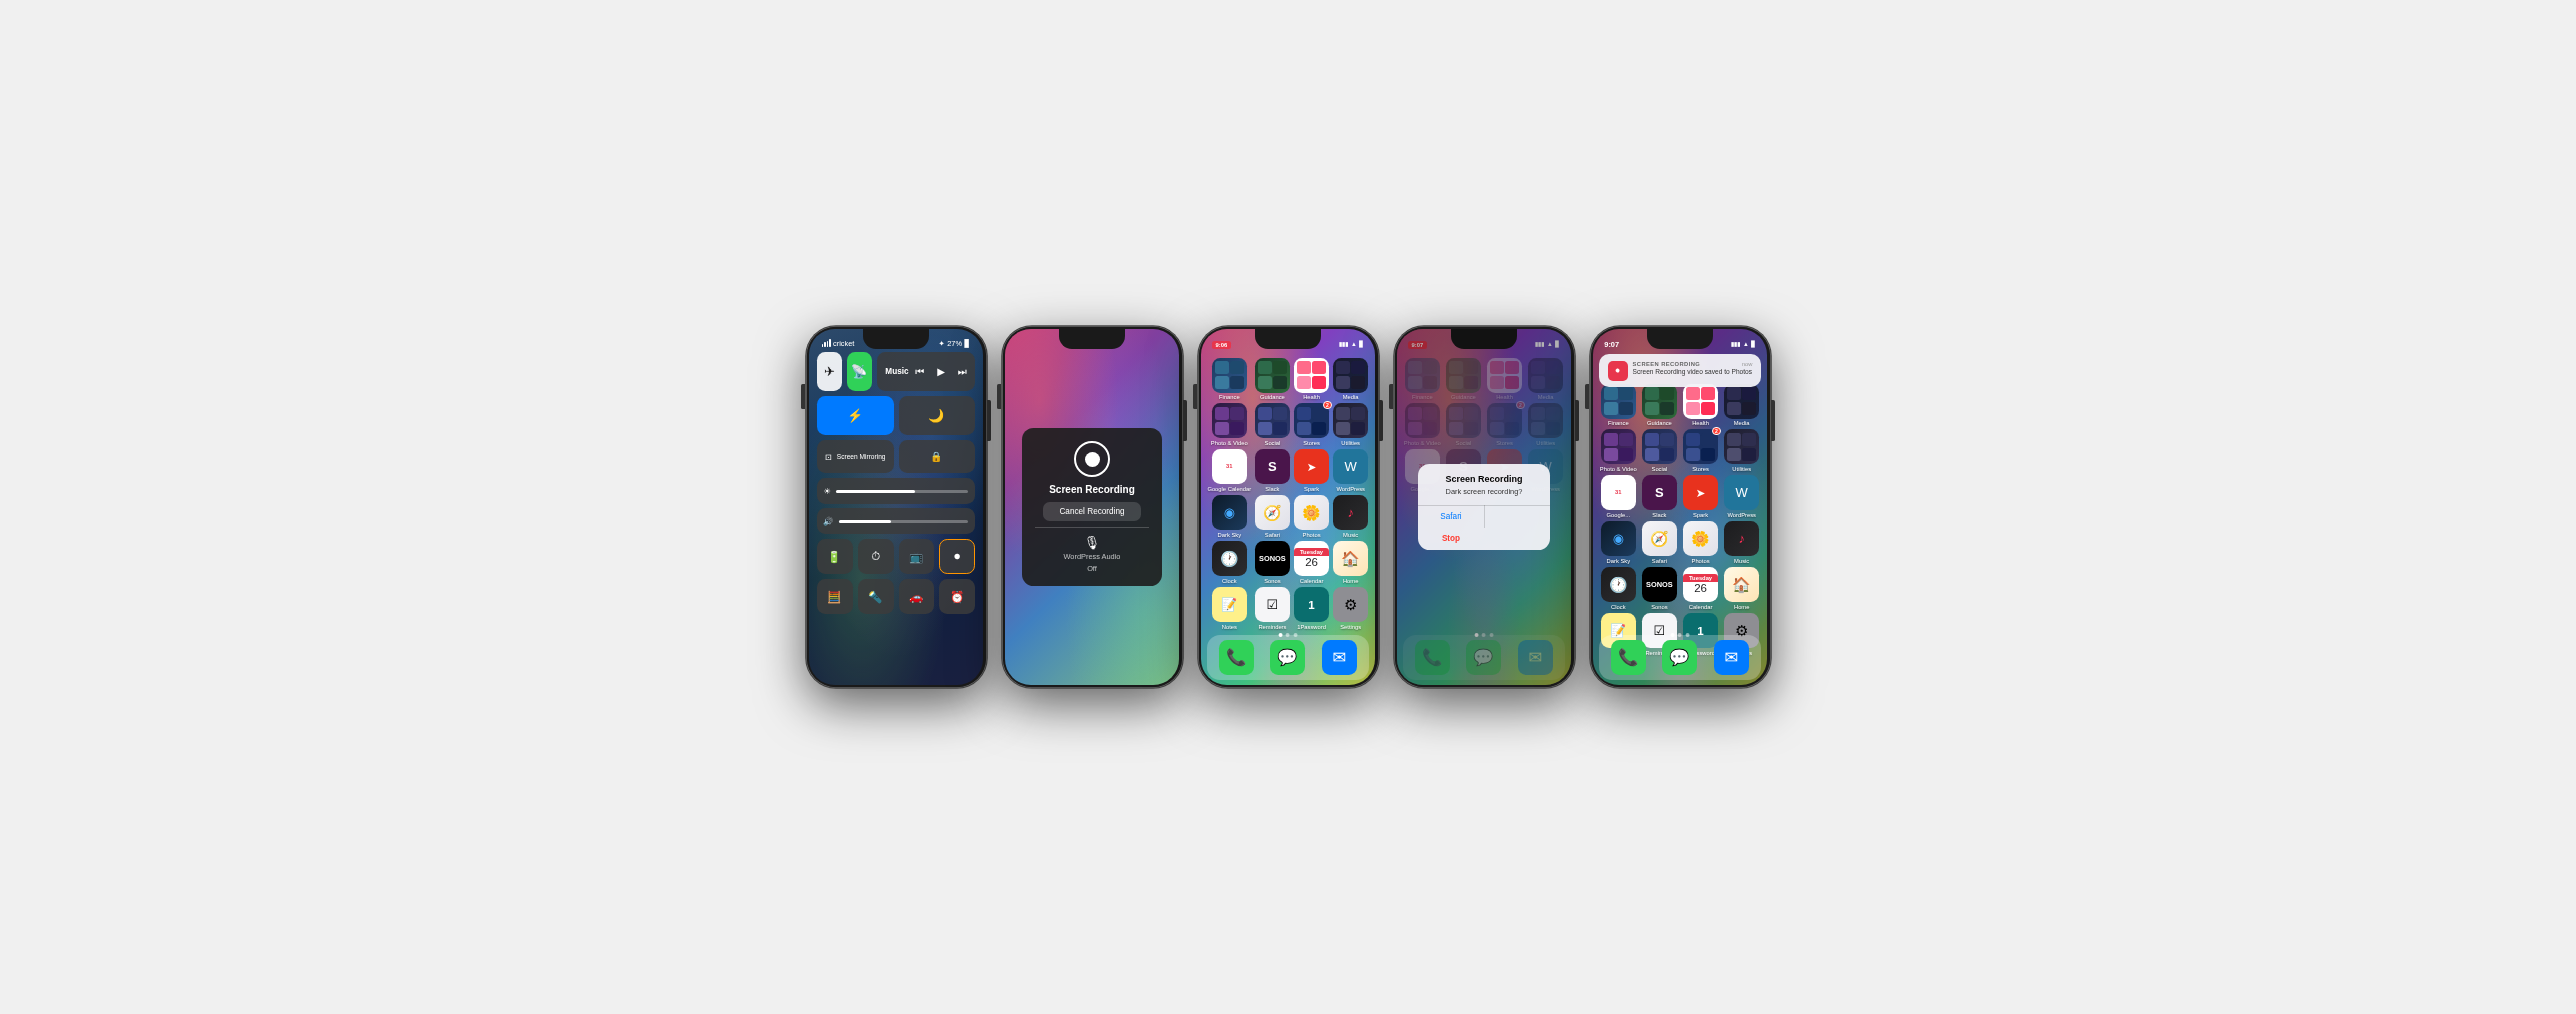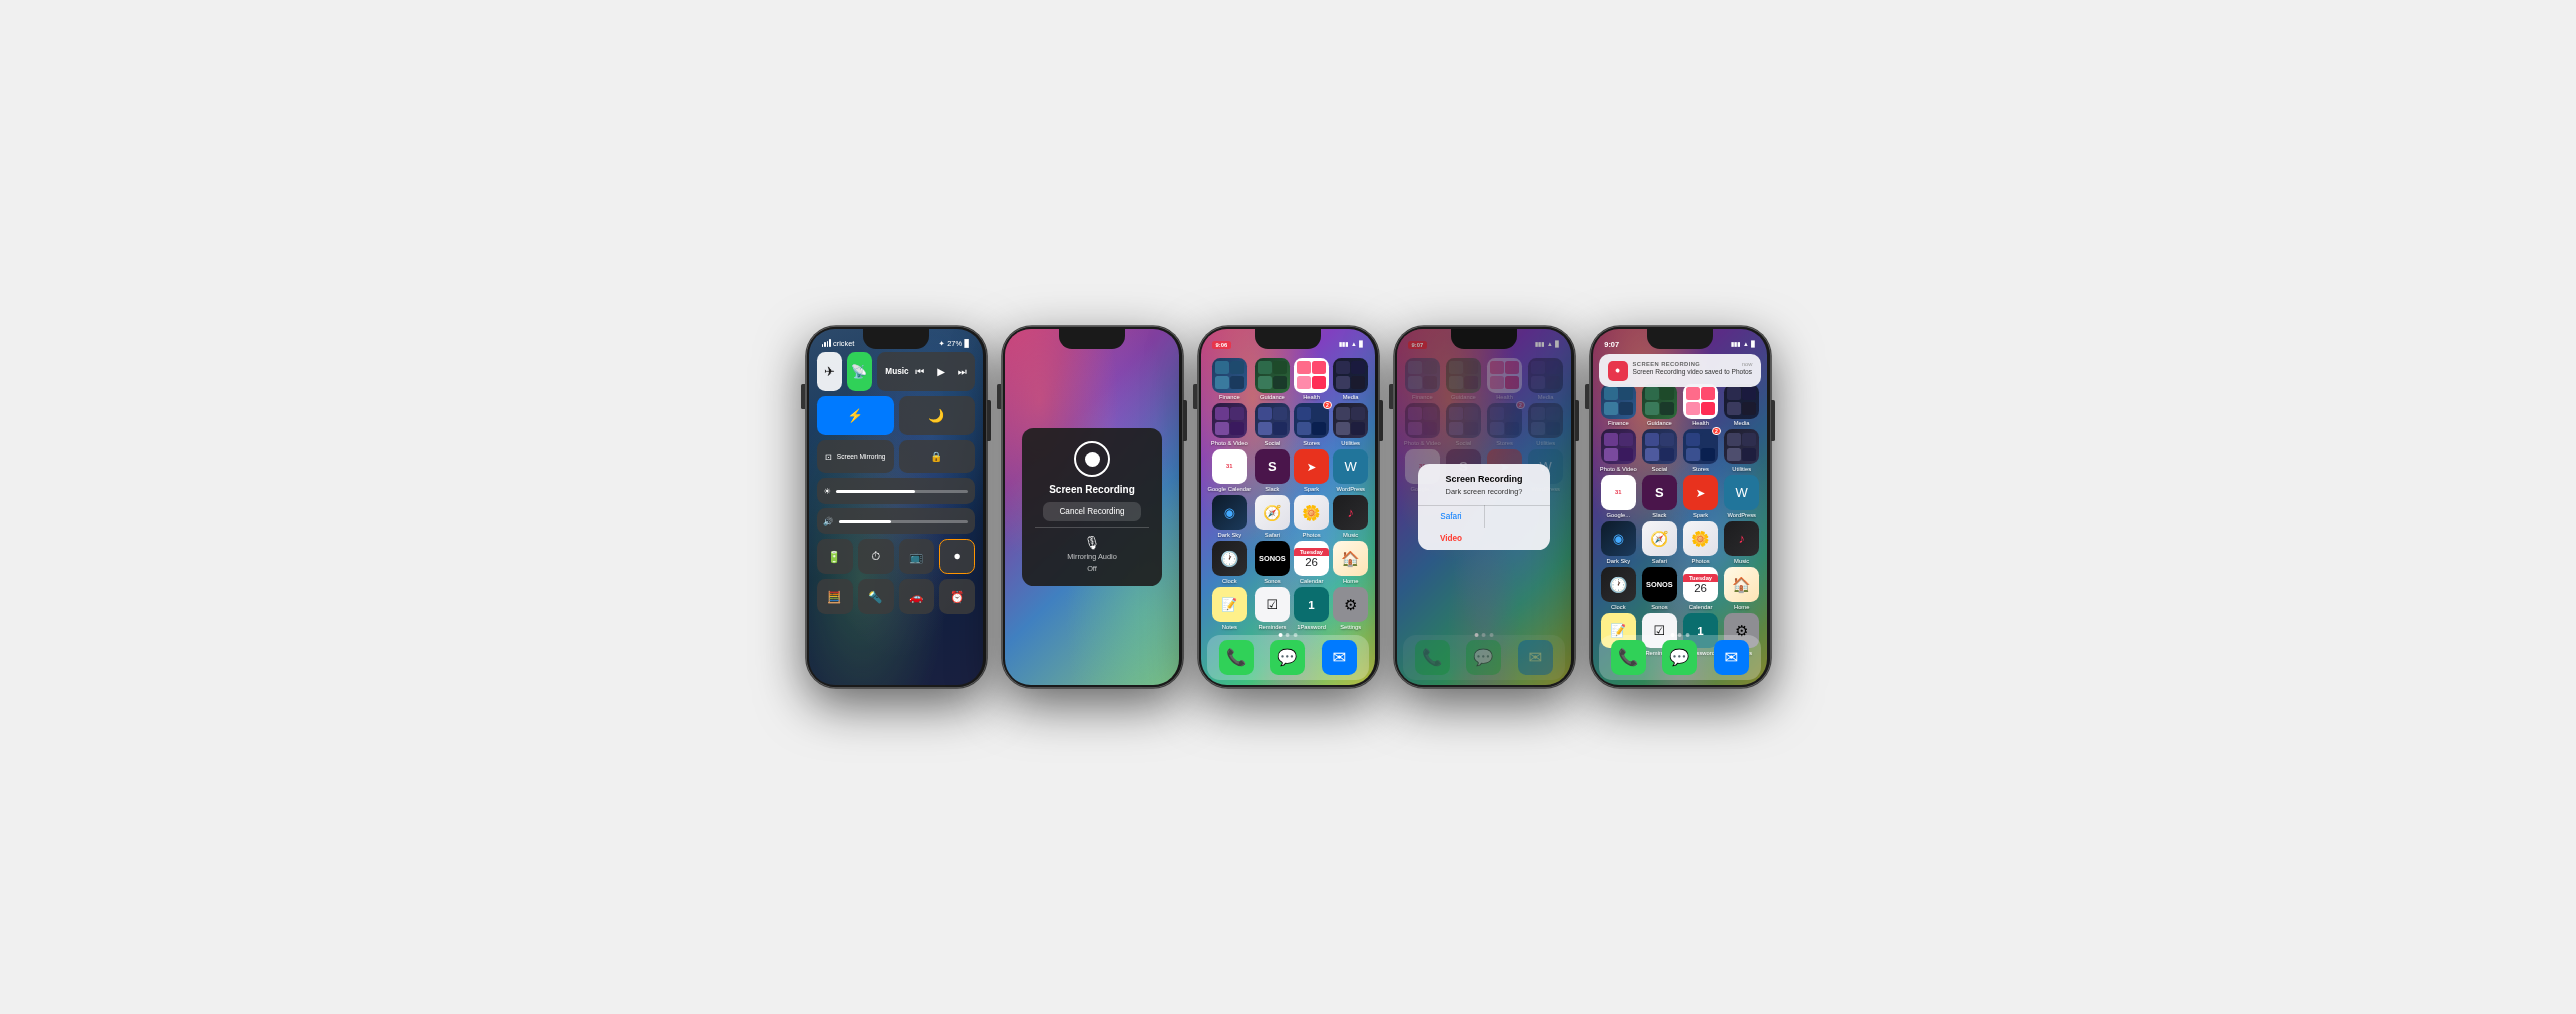--- a/index.html
+++ b/index.html
@@ -691,21 +691,21 @@
 
           <div class="sr-popup">
             <div class="sr-record-icon">
               <div class="sr-record-inner"></div>
             </div>
             <div class="sr-title">Screen Recording</div>
             <div class="sr-start-btn">Cancel Recording</div>
             <div class="sr-divider"></div>
             <div class="sr-mic-row">
               <span class="sr-mic-icon">🎙</span>
-              <span class="sr-mic-label">Mirroring Audio</span>
+              <span class="sr-mic-label">WordPress Audio</span>
               <span class="sr-mic-label">Off</span>
             </div>
           </div>
         </div>
       </div>
     </div>
   </div>
 
   <div class="phone-wrapper">
     <div class="phone">
@@ -1047,21 +1047,21 @@
           </div>
 
           <div class="dialog-overlay">
             <div class="alert-dialog">
               <div class="alert-title">Screen Recording</div>
               <div class="alert-msg">Dark screen recording?</div>
               <div class="alert-divider"></div>
               <div class="alert-buttons">
                 <div class="alert-btn">Safari</div>
                 <div class="alert-btn-divider"></div>
-                <div class="alert-btn destructive">Video</div>
+                <div class="alert-btn destructive">Stop</div>
               </div>
             </div>
           </div>
 
           <div class="page-dots">
             <div class="dot active"></div>
             <div class="dot"></div>
             <div class="dot"></div>
           </div>
 

